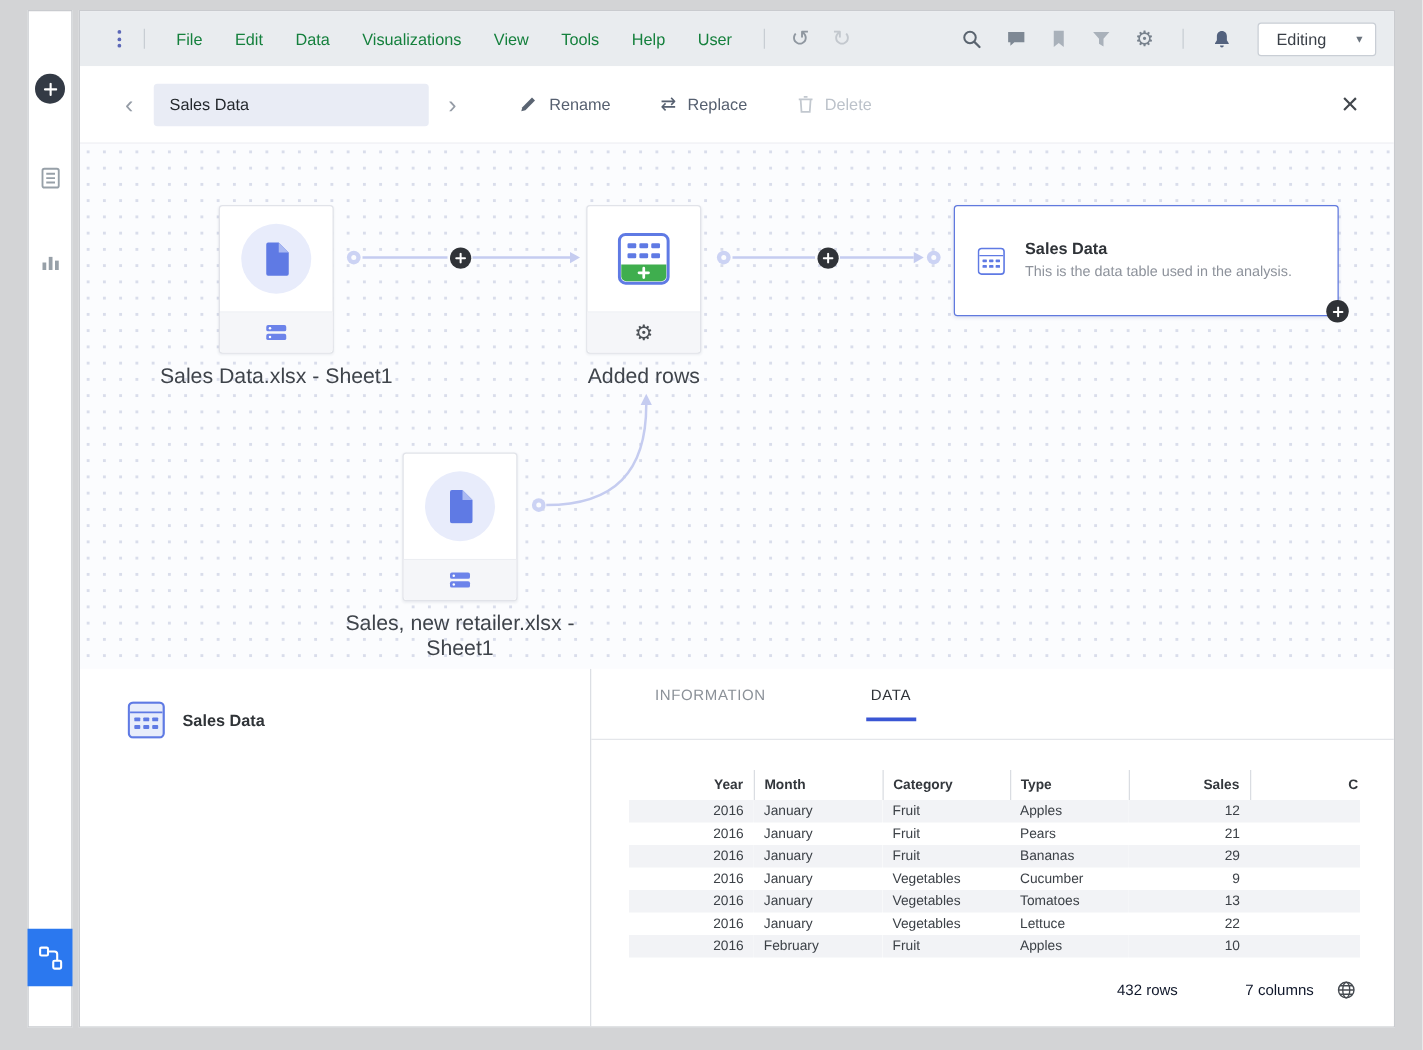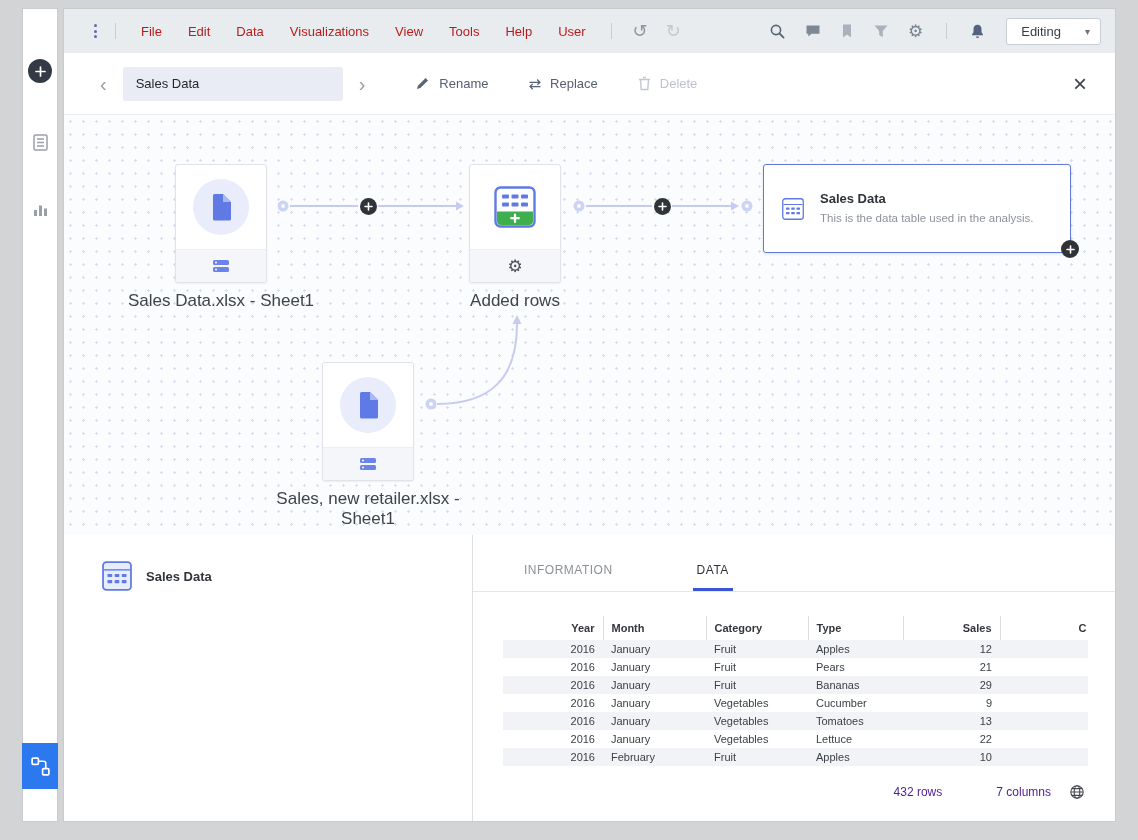--- a/index.html
+++ b/index.html
@@ -15,21 +15,21 @@
 
   
   .window{flex:1;height:814px;background:#fff;border:1px solid #c9cbcf;display:flex;flex-direction:column;min-width:0}
 
   
   .toolbar{height:44px;background:#e9ecef;display:flex;align-items:center;padding:0 14px 0 24px;flex-shrink:0}
   .kebab{display:flex;flex-direction:column;align-items:center;cursor:pointer;padding:4px 6px}
   .kebab i{width:3px;height:3px;border-radius:50%;background:#5c68b8;display:block;margin:1.3px 0}
   .vsep{width:1px;height:16px;background:#c8cdd3;margin:0 12px;flex-shrink:0}
   .menus{display:flex;align-items:center}
-  .menu-item{font-size:13px;color:#b91c1c;padding:0 13px;cursor:pointer}
+  .menu-item{font-size:13px;color:#15803d;padding:0 13px;cursor:pointer}
   .tool-glyph{font-size:18px;line-height:1;cursor:pointer;padding:0 9px}
   .undo{color:#8f97a0}
   .redo{color:#c3c8ce}
   .toolbar-right{margin-left:auto;display:flex;align-items:center;gap:19px}
   .ticon{display:flex;align-items:center;justify-content:center;cursor:pointer}
   .gear-t{font-size:17px;color:#78828d;line-height:1}
   .toolbar-right .vsep{margin:0 4px}
   .mode-pill{background:#fff;border:1px solid #c9ced5;border-radius:3px;height:27px;padding:0 10px 0 14px;display:flex;align-items:center;gap:24px;font-size:13px;color:#383e46;cursor:pointer;margin-left:2px}
   .chev{font-size:10px;color:#6a737d}
 
@@ -58,34 +58,34 @@
   .corner-plus{position:absolute;right:-9px;bottom:-6px;width:18px;height:18px;border-radius:50%;background:#2f3237;display:flex;align-items:center;justify-content:center;cursor:pointer}
   .wire-plus{position:absolute;width:17px;height:17px;border-radius:50%;background:#303338;display:flex;align-items:center;justify-content:center;cursor:pointer}
 
   
   .bottom{flex:1;display:flex;background:#fff;min-height:0}
   .details{width:409px;border-right:1px solid #dcdfe4;padding:26px 24px 0 38px;flex-shrink:0}
   .details-head{display:flex;align-items:center;gap:14px}
   .details-title{font-size:13px;font-weight:600;color:#303438}
   .details-desc{margin-top:26px;font-size:12px;color:#43484e}
   .data-panel{flex:1;display:flex;flex-direction:column;min-width:0}
-  .tabs{display:flex;align-items:flex-end;height:57px;padding-left:47px;border-bottom:1px solid #e4e6ea;flex-shrink:0}
+  .tabs{display:flex;align-items:center;height:57px;padding-left:47px;border-bottom:1px solid #e4e6ea;flex-shrink:0}
   .tab{font-size:12px;letter-spacing:.5px;color:#8b9198;padding:0 4px 14px;cursor:pointer}
   .tab.info{margin-right:76px}
   .tab.active{color:#2f3338;border-bottom:3px solid #3a56d4;padding-bottom:11px}
   .table-wrap{margin:24px 0 0 30px;width:585px;height:160px;overflow:hidden;flex-shrink:0}
   table{border-collapse:collapse;table-layout:fixed;width:592px;font-size:11px}
   th,td{font-weight:400;text-align:left;padding-left:8px;height:18px;white-space:nowrap;overflow:hidden}
   .hrow th{height:24px;font-weight:700;color:#33373c;border-right:1px solid #dadde2;vertical-align:middle}
   .trow th{font-weight:700;color:#33373c;border-right:1px solid #dfe2e6;border-bottom:1px solid #e3e5e9}
   td{color:#3c4147}
   .num{text-align:right;padding-right:8px;padding-left:0}
   tbody tr:nth-child(odd){background:#f2f3f6}
   .data-footer{margin-top:auto;display:flex;align-items:center;justify-content:flex-end;padding:0 30px 14px 0;height:44px}
-  .count{font-size:12px;color:#4c1d95}
+  .count{font-size:12px;color:#0f172a}
   .count.rows{margin-right:54px}
   .globe{margin-left:18px;display:flex;cursor:pointer}
 </style>
 </head>
 <body>
 
 <div class="frame">
 
   <aside class="authoring">
     <div class="side-plus">

